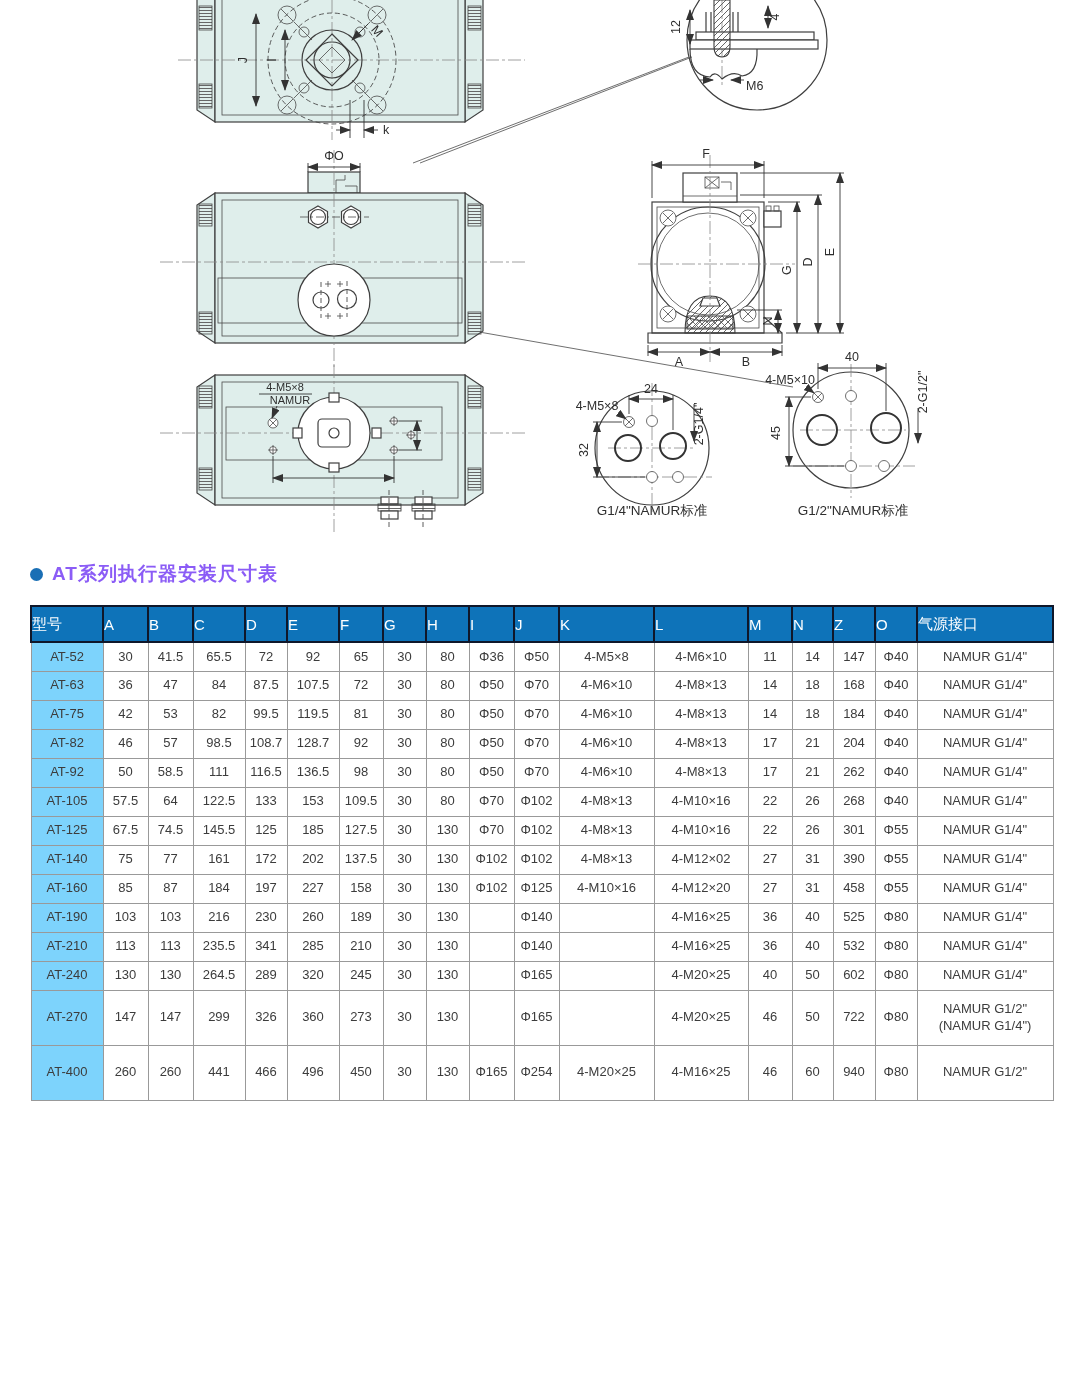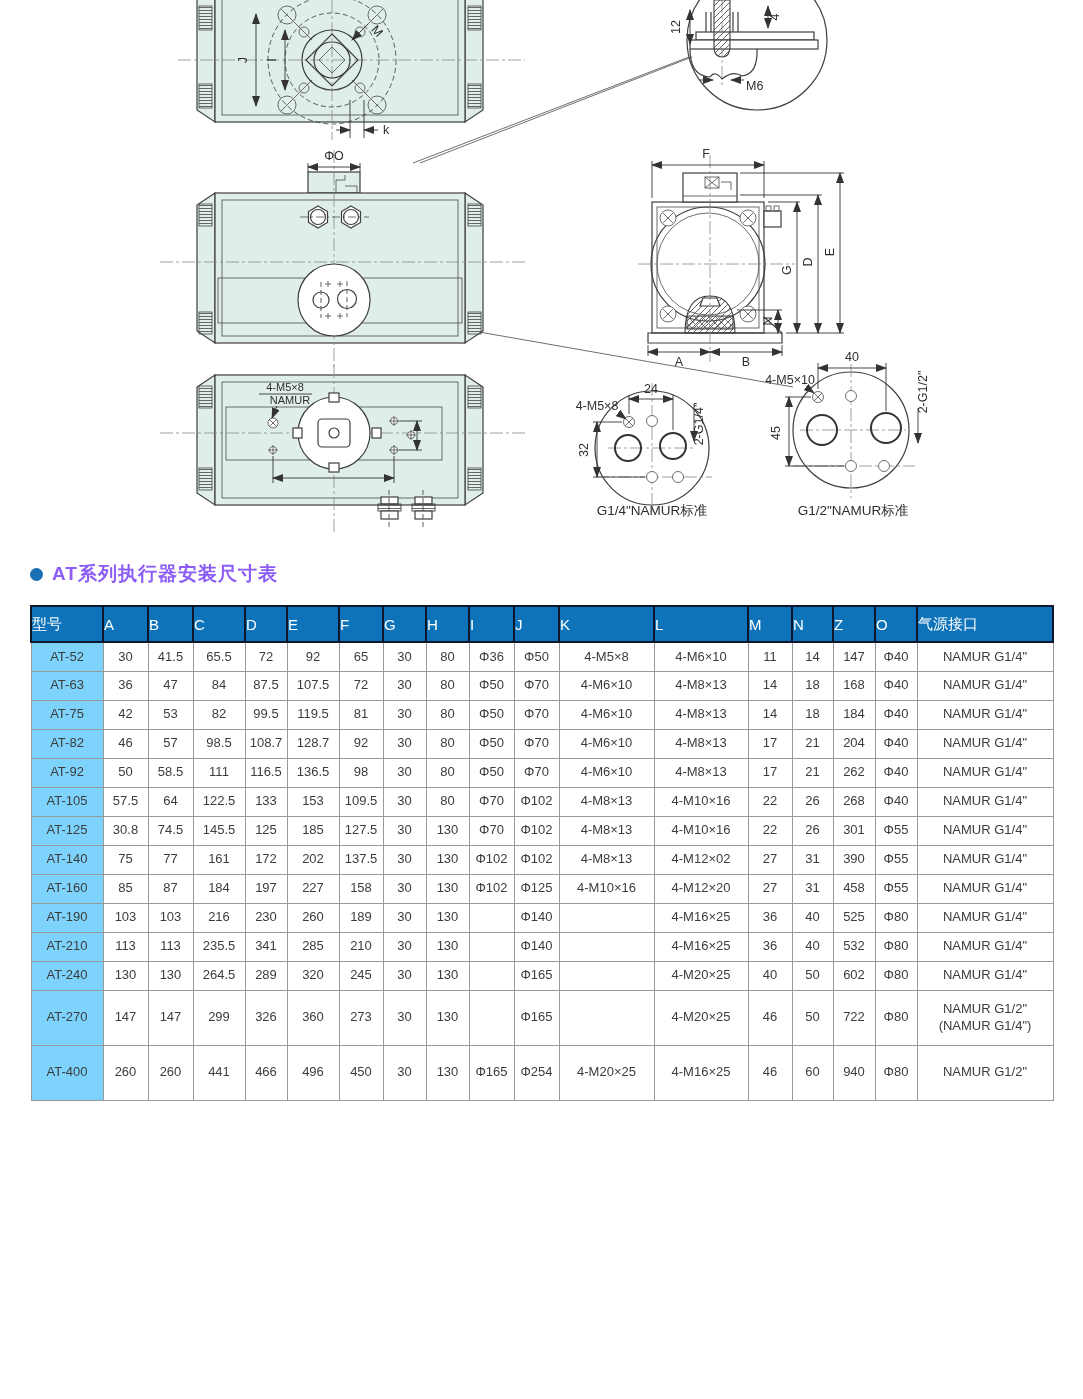--- a/index.html
+++ b/index.html
@@ -496,21 +496,21 @@
           <td>4-M8×13</td>
           <td>4-M10×16</td>
           <td>22</td>
           <td>26</td>
           <td>268</td>
           <td>Φ40</td>
           <td>NAMUR G1/4"</td>
         </tr>
         <tr>
           <td class="model">AT-125</td>
-          <td>30.8</td>
+          <td>67.5</td>
           <td>74.5</td>
           <td>145.5</td>
           <td>125</td>
           <td>185</td>
           <td>127.5</td>
           <td>30</td>
           <td>130</td>
           <td>Φ70</td>
           <td>Φ102</td>
           <td>4-M8×13</td>

